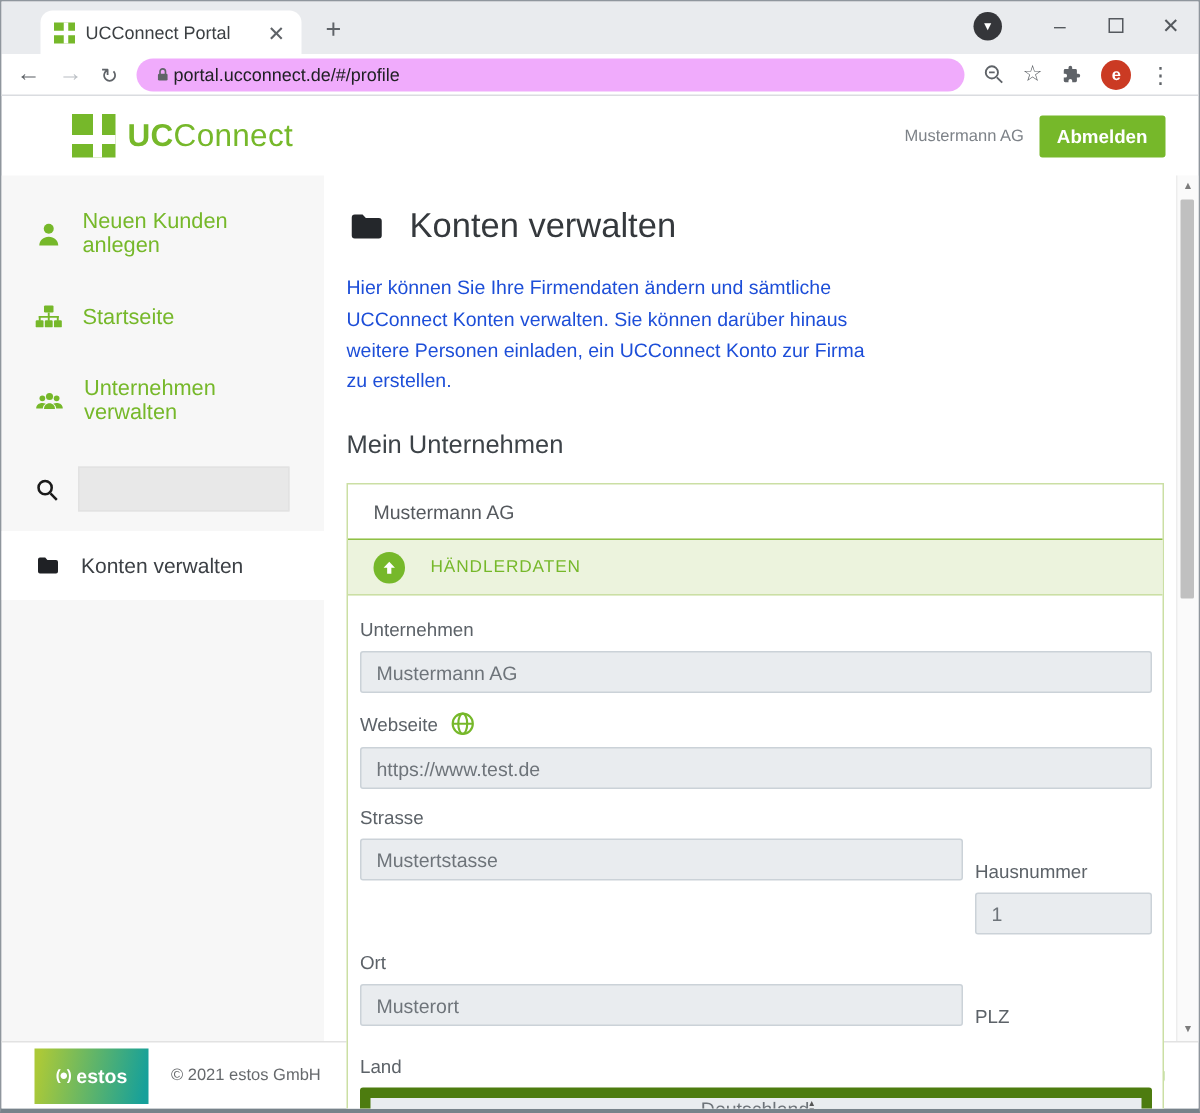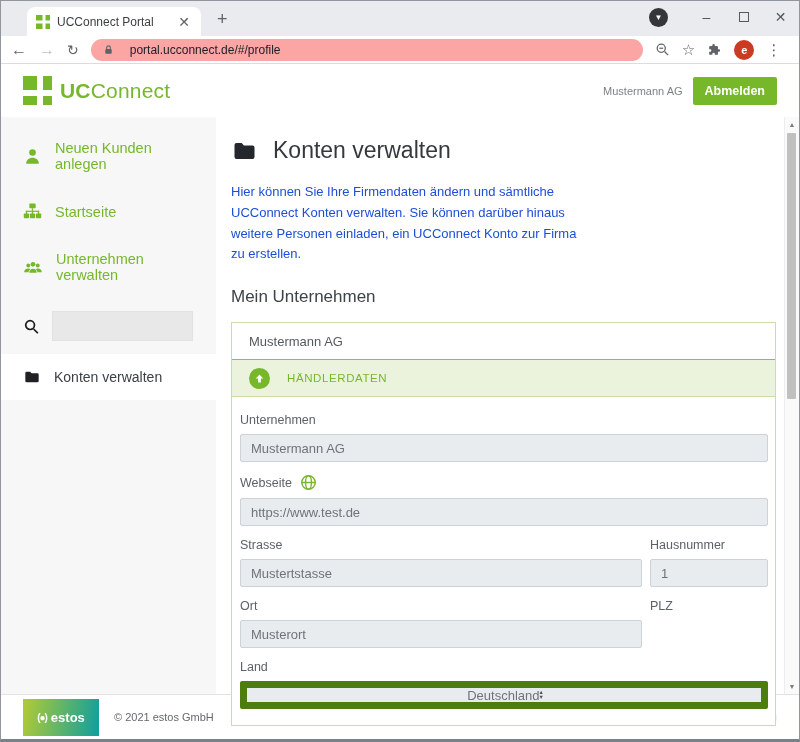--- a/index.html
+++ b/index.html
@@ -23,29 +23,29 @@
   .winctl{position:absolute;top:0;right:0;height:32px;display:flex;align-items:center;}
   .tabsearch{width:19px;height:19px;border-radius:50%;background:#35363a;color:#fff;display:flex;
              align-items:center;justify-content:center;font-size:8px;margin-right:20px;}
   .winbtn{width:37px;height:30px;display:flex;align-items:center;justify-content:center;color:#55595e;font-size:14px;}
   .maxbox{width:10px;height:10px;border:1.4px solid #55595e;display:inline-block;}
   .toolbar{height:28px;background:#fff;border-bottom:1px solid #dadce0;display:flex;align-items:center;
            padding:0 10px;gap:12px;flex:0 0 auto;}
   .navic{color:#5f6368;font-size:16px;line-height:1;}
   .navic.fwd{color:#bdc1c6;}
   .navic.reload{font-size:14px;}
-  .urlpill{width:552px;height:22px;background:#fca5a5;border-radius:12px;display:flex;align-items:center;
-           padding:0 12px;gap:16px;}
+  .urlpill{width:552px;height:22px;background:#f0abfc;border-radius:12px;display:flex;align-items:center;
+           padding:0 12px;gap:2px;}
   .urltext{font-size:12px;color:#202124;}
   .chromeicon{display:flex;align-items:center;justify-content:center;}
   .avatar{width:20px;height:20px;border-radius:50%;background:#cb3a23;color:#fff;font-size:11px;font-weight:bold;
           display:flex;align-items:center;justify-content:center;}
   .dots{color:#5f6368;font-size:15px;}
   
-  .appheader{height:53px;display:flex;align-items:center;padding:0 22px;background:#fff;flex:0 0 auto;}
+  .appheader{height:53px;display:flex;align-items:center;padding:0 22px;background:#fff;flex:0 0 auto;margin-left:25px;}
   .logomark{width:29px;height:29px;background:#76b82a;position:relative;margin-right:8px;}
   .logomark::before{content:"";position:absolute;left:57%;top:0;width:6px;height:100%;background:#fff;transform:translateX(-50%);}
   .logomark::after{content:"";position:absolute;top:57%;left:0;height:6px;width:100%;background:#fff;transform:translateY(-50%);}
   .brand{font-size:21px;color:#76b82a;letter-spacing:.2px;}
   .brand .b{font-weight:bold;}
   .hdr-right{margin-left:auto;display:flex;align-items:center;gap:10px;}
   .account{font-size:11px;color:#7d8288;}
   .logout{background:#76b82a;color:#fff;border:none;border-radius:2px;font-weight:bold;
           font-size:12.5px;padding:7px 12px;font-family:inherit;cursor:pointer;}
   
@@ -69,21 +69,21 @@
   .greenbar{height:38px;background:#ecf3dd;border-top:1px solid #8fc045;border-bottom:1px solid #cbdfa4;
             display:flex;align-items:center;padding:0 17px;gap:17px;cursor:pointer;}
   .upcircle{width:21px;height:21px;border-radius:50%;background:#76b82a;display:flex;align-items:center;justify-content:center;}
   .greenlabel{font-size:11.5px;color:#76b82a;letter-spacing:.6px;}
   .form{padding:4px 7px 16px 8px;}
   .flabel{display:flex;align-items:center;gap:8px;font-size:12.5px;color:#5c6268;margin:12px 0 7px;}
   .finput{width:100%;height:28px;background:#e9ecef;border:1px solid #cbd2d8;border-radius:2px;
           padding:0 10px;font-size:13px;color:#6e747a;font-family:inherit;}
   .row2{display:flex;gap:8px;}
   .colw{flex:1;min-width:0;}
-  .coln{width:118px;flex:0 0 auto;}
+  .coln{width:118px;flex:0 0 auto;margin-top:36px;}
   .fselect{width:100%;height:28px;background:#e9ecef;border:7px solid #4d7c0f;border-radius:2px;
            padding:0 8px 0 10px;font-size:13px;color:#6e747a;display:flex;align-items:center;
            justify-content:center;cursor:pointer;}
   .updown{display:flex;flex-direction:column;line-height:.75;font-size:6.5px;color:#555;}
   
   .sbar{position:absolute;top:0;right:0;bottom:0;width:15px;background:#fafafa;border-left:1px solid #ededed;}
   .sbar .arr{position:absolute;left:0;width:100%;text-align:center;font-size:7px;color:#7c7c7c;}
   .sbar .up{top:4px;} .sbar .down{bottom:4px;}
   .thumb{position:absolute;left:2px;width:9px;top:16px;height:266px;background:#c0c0c0;border-radius:1px;}
   

